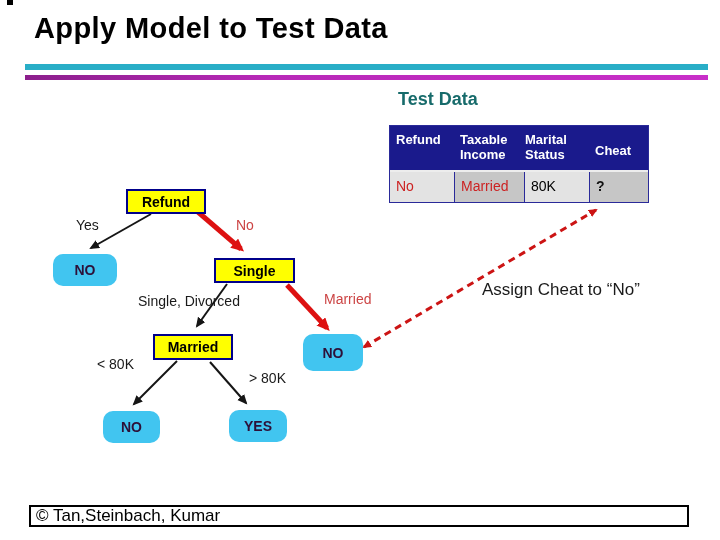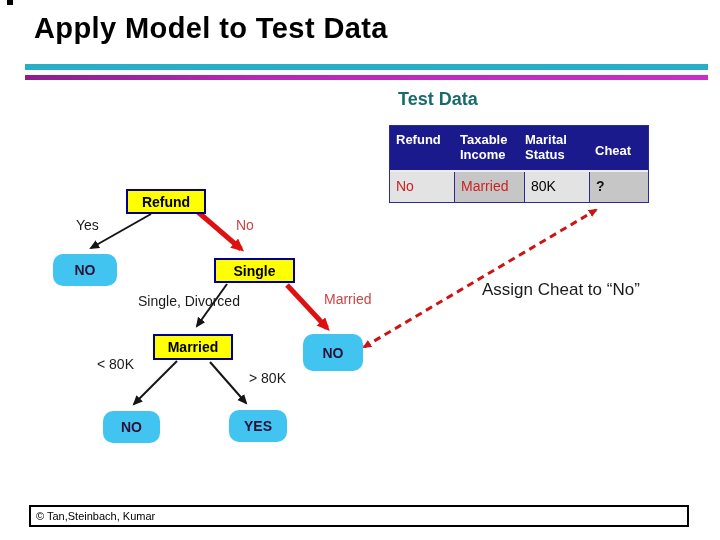--- a/index.html
+++ b/index.html
@@ -54,21 +54,21 @@
   .lbl-yes{left:76px;top:217px;}
   .lbl-no{left:236px;top:217px;}
   .lbl-sd{left:138px;top:293px;}
   .lbl-married{left:324px;top:291px;}
   .lbl-lt{left:97px;top:356px;}
   .lbl-gt{left:249px;top:370px;}
 
   .annotation{position:absolute;left:482px;top:280px;font-size:17px;color:#1a1a1a;white-space:nowrap;text-align:right;}
 
   .footer{position:absolute;left:29px;top:505px;width:660px;height:22px;border:2px solid #000;
-          box-sizing:border-box;font-size:11px;color:#000;line-height:18px;padding-left:5px;}
+          box-sizing:border-box;font-size:17px;color:#000;line-height:18px;padding-left:5px;}
 </style>
 </head>
 <body>
 
 <div class="slide">
 
   <div class="corner-mark"></div>
 
   <h1 class="title">Apply Model to Test Data</h1>
   <div class="rule rule-cyan"></div>

